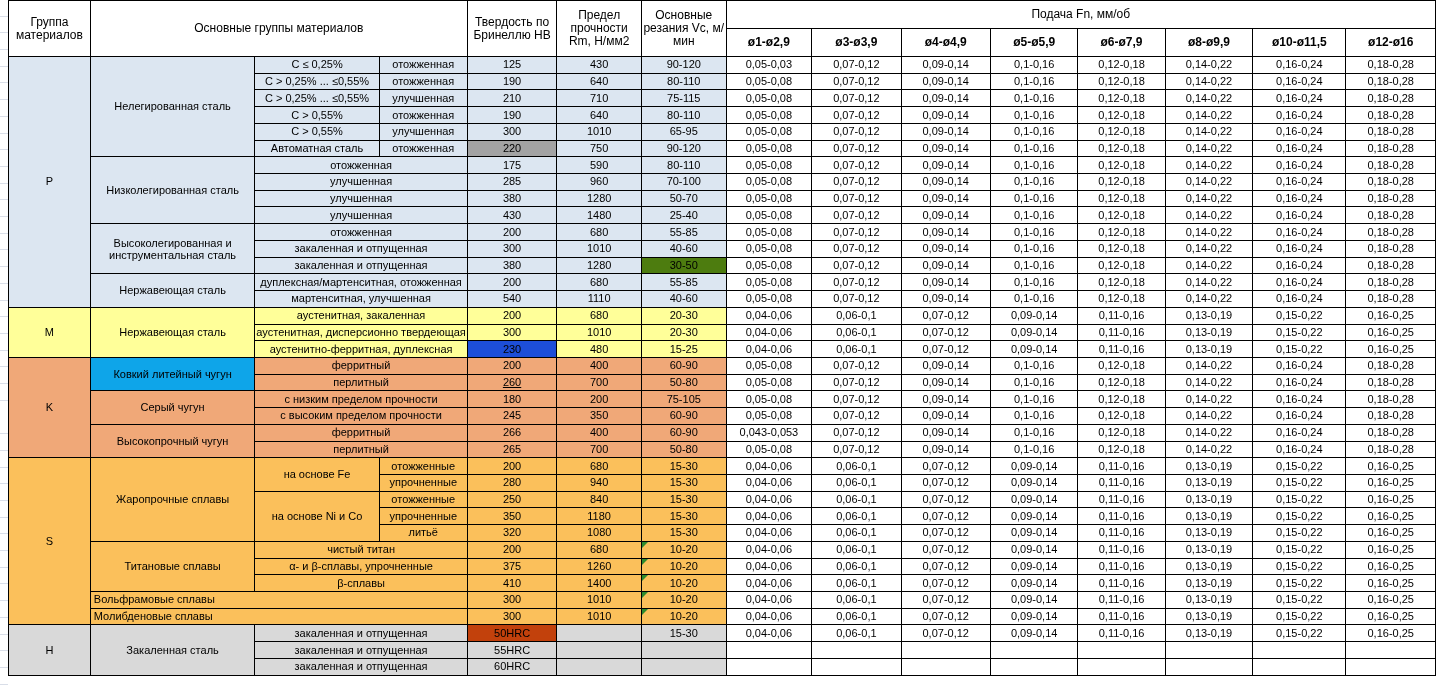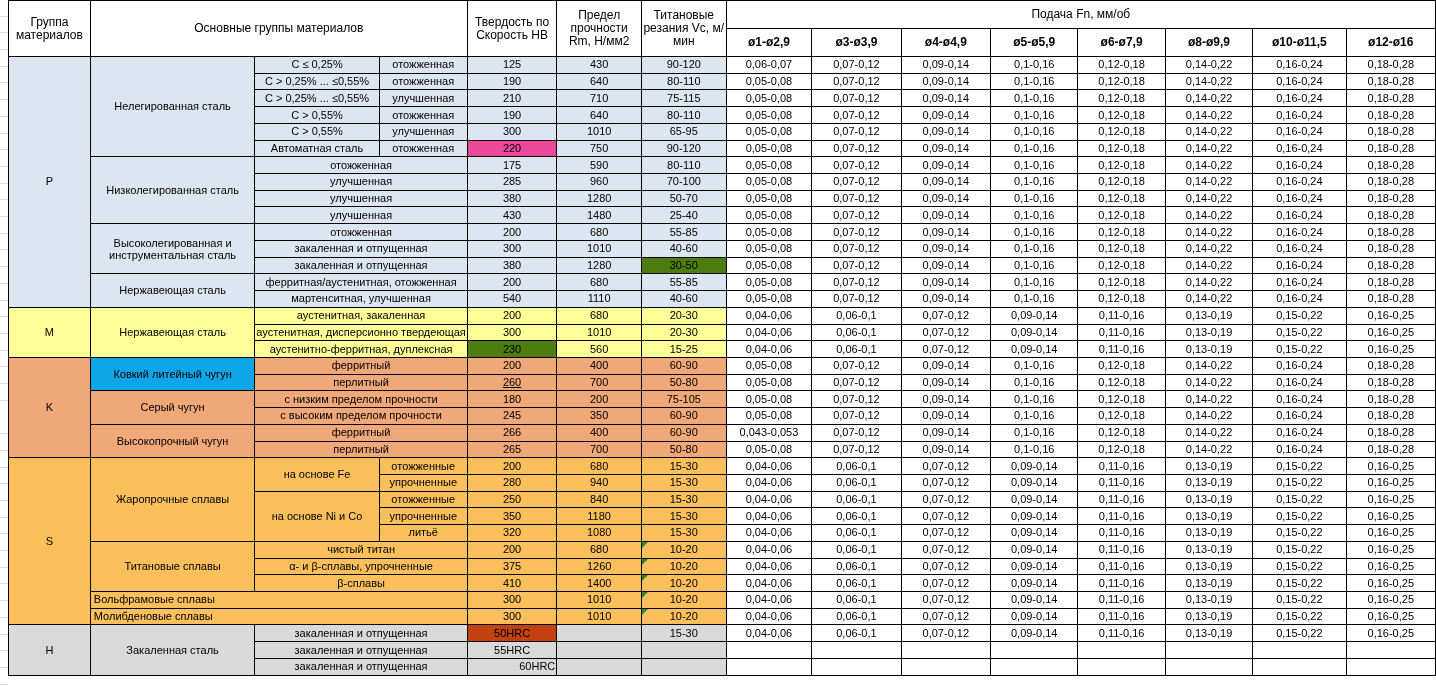--- a/index.html
+++ b/index.html
@@ -65,23 +65,23 @@
         <col style="width:88px">
       <col style="width:88px">
         <col style="width:88px">
         <col style="width:94px">
         <col style="width:90px">
     </colgroup>
     <thead>
         <tr class="hrow1">
           <th rowspan="2"><span>Группа материалов</span></th>
           <th colspan="3" rowspan="2"><span>Основные группы материалов</span></th>
-          <th rowspan="2"><span>Твердость по Скорость HB</span></th>
+          <th rowspan="2"><span>Твердость по Бринеллю HB</span></th>
           <th rowspan="2"><span>Предел прочности Rm, Н/мм2</span></th>
-          <th rowspan="2"><span>Титановые резания Vc, м/мин</span></th>
+          <th rowspan="2"><span>Основные резания Vc, м/мин</span></th>
           <th colspan="8"><span>Подача Fn, мм/об</span></th>
         </tr>
         <tr class="hrow2">
           <th class="feed-col"><span>ø1-ø2,9</span></th>
           <th class="feed-col"><span>ø3-ø3,9</span></th>
           <th class="feed-col"><span>ø4-ø4,9</span></th>
           <th class="feed-col"><span>ø5-ø5,9</span></th>
           <th class="feed-col"><span>ø6-ø7,9</span></th>
           <th class="feed-col"><span>ø8-ø9,9</span></th>
           <th class="feed-col"><span>ø10-ø11,5</span></th>
@@ -90,21 +90,21 @@
       </thead>
     <tbody>
         <tr class="drow">
           <td rowspan="15" style="background: rgb(220, 230, 241);"><span>P</span></td>
           <td rowspan="6" style="background: rgb(220, 230, 241);"><span>Нелегированная сталь</span></td>
           <td style="background: rgb(220, 230, 241);"><span>C ≤ 0,25%</span></td>
           <td style="background: rgb(220, 230, 241);"><span>отожженная</span></td>
           <td style="background: rgb(220, 230, 241);"><span>125</span></td>
           <td style="background: rgb(220, 230, 241);"><span>430</span></td>
           <td style="background: rgb(220, 230, 241);"><span>90-120</span></td>
-          <td style="background: rgb(255, 255, 255);"><span>0,06-0,07</span></td>
+          <td style="background: rgb(255, 255, 255);"><span>0,05-0,03</span></td>
           <td style="background: rgb(255, 255, 255);"><span>0,07-0,12</span></td>
           <td style="background: rgb(255, 255, 255);"><span>0,09-0,14</span></td>
           <td style="background: rgb(255, 255, 255);"><span>0,1-0,16</span></td>
           <td style="background: rgb(255, 255, 255);"><span>0,12-0,18</span></td>
           <td style="background: rgb(255, 255, 255);"><span>0,14-0,22</span></td>
           <td style="background: rgb(255, 255, 255);"><span>0,16-0,24</span></td>
           <td style="background: rgb(255, 255, 255);"><span>0,18-0,28</span></td>
         </tr>
         <tr class="drow">
           <td style="background: rgb(220, 230, 241);"><span>C &gt; 0,25% ... ≤0,55%</span></td>
@@ -162,21 +162,21 @@
           <td style="background: rgb(255, 255, 255);"><span>0,09-0,14</span></td>
           <td style="background: rgb(255, 255, 255);"><span>0,1-0,16</span></td>
           <td style="background: rgb(255, 255, 255);"><span>0,12-0,18</span></td>
           <td style="background: rgb(255, 255, 255);"><span>0,14-0,22</span></td>
           <td style="background: rgb(255, 255, 255);"><span>0,16-0,24</span></td>
           <td style="background: rgb(255, 255, 255);"><span>0,18-0,28</span></td>
         </tr>
         <tr class="drow">
           <td style="background: rgb(220, 230, 241);"><span>Автоматная сталь</span></td>
           <td style="background: rgb(220, 230, 241);"><span>отожженная</span></td>
-          <td style="background: #ec4899; margin-top: 15px;"><span>220</span></td>
+          <td style="background: #a3a3a3; margin-top: 15px;"><span>220</span></td>
           <td style="background: rgb(220, 230, 241);"><span>750</span></td>
           <td style="background: rgb(220, 230, 241);"><span>90-120</span></td>
           <td style="background: rgb(255, 255, 255);"><span>0,05-0,08</span></td>
           <td style="background: rgb(255, 255, 255);"><span>0,07-0,12</span></td>
           <td style="background: rgb(255, 255, 255);"><span>0,09-0,14</span></td>
           <td style="background: rgb(255, 255, 255);"><span>0,1-0,16</span></td>
           <td style="background: rgb(255, 255, 255);"><span>0,12-0,18</span></td>
           <td style="background: rgb(255, 255, 255);"><span>0,14-0,22</span></td>
           <td style="background: rgb(255, 255, 255);"><span>0,16-0,24</span></td>
           <td style="background: rgb(255, 255, 255);"><span>0,18-0,28</span></td>
@@ -276,21 +276,21 @@
           <td style="background: rgb(255, 255, 255);"><span>0,07-0,12</span></td>
           <td style="background: rgb(255, 255, 255);"><span>0,09-0,14</span></td>
           <td style="background: rgb(255, 255, 255);"><span>0,1-0,16</span></td>
           <td style="background: rgb(255, 255, 255);"><span>0,12-0,18</span></td>
           <td style="background: rgb(255, 255, 255);"><span>0,14-0,22</span></td>
           <td style="background: rgb(255, 255, 255);"><span>0,16-0,24</span></td>
           <td style="background: rgb(255, 255, 255);"><span>0,18-0,28</span></td>
         </tr>
         <tr class="drow">
           <td rowspan="2" style="background: rgb(220, 230, 241);"><span>Нержавеющая сталь</span></td>
-          <td colspan="2" style="background: rgb(220, 230, 241);"><span>ферритная/аустенитная, отожженная</span></td>
+          <td colspan="2" style="background: rgb(220, 230, 241);"><span>дуплексная/мартенситная, отожженная</span></td>
           <td style="background: rgb(220, 230, 241);"><span>200</span></td>
           <td style="background: rgb(220, 230, 241);"><span>680</span></td>
           <td style="background: rgb(220, 230, 241);"><span>55-85</span></td>
           <td style="background: rgb(255, 255, 255);"><span>0,05-0,08</span></td>
           <td style="background: rgb(255, 255, 255);"><span>0,07-0,12</span></td>
           <td style="background: rgb(255, 255, 255);"><span>0,09-0,14</span></td>
           <td style="background: rgb(255, 255, 255);"><span>0,1-0,16</span></td>
           <td style="background: rgb(255, 255, 255);"><span>0,12-0,18</span></td>
           <td style="background: rgb(255, 255, 255);"><span>0,14-0,22</span></td>
           <td style="background: rgb(255, 255, 255);"><span>0,16-0,24</span></td>
@@ -335,22 +335,22 @@
           <td style="background: rgb(255, 255, 255);"><span>0,06-0,1</span></td>
           <td style="background: rgb(255, 255, 255);"><span>0,07-0,12</span></td>
           <td style="background: rgb(255, 255, 255);"><span>0,09-0,14</span></td>
           <td style="background: rgb(255, 255, 255);"><span>0,11-0,16</span></td>
           <td style="background: rgb(255, 255, 255);"><span>0,13-0,19</span></td>
           <td style="background: rgb(255, 255, 255);"><span>0,15-0,22</span></td>
           <td style="background: rgb(255, 255, 255);"><span>0,16-0,25</span></td>
         </tr>
         <tr class="drow">
           <td colspan="2" style="background: rgb(255, 255, 153);"><span>аустенитно-ферритная, дуплексная</span></td>
-          <td style="background: #4d7c0f; margin-left: 11px;"><span>230</span></td>
-          <td style="background: rgb(255, 255, 153);"><span>560</span></td>
+          <td style="background: #1d4ed8; margin-left: 11px;"><span>230</span></td>
+          <td style="background: rgb(255, 255, 153);"><span>480</span></td>
           <td style="background: rgb(255, 255, 153);"><span>15-25</span></td>
           <td style="background: rgb(255, 255, 255);"><span>0,04-0,06</span></td>
           <td style="background: rgb(255, 255, 255);"><span>0,06-0,1</span></td>
           <td style="background: rgb(255, 255, 255);"><span>0,07-0,12</span></td>
           <td style="background: rgb(255, 255, 255);"><span>0,09-0,14</span></td>
           <td style="background: rgb(255, 255, 255);"><span>0,11-0,16</span></td>
           <td style="background: rgb(255, 255, 255);"><span>0,13-0,19</span></td>
           <td style="background: rgb(255, 255, 255);"><span>0,15-0,22</span></td>
           <td style="background: rgb(255, 255, 255);"><span>0,16-0,25</span></td>
         </tr>
@@ -612,21 +612,21 @@
           <td style="background: rgb(255, 255, 255);"><span></span></td>
           <td style="background: rgb(255, 255, 255);"><span></span></td>
           <td style="background: rgb(255, 255, 255);"><span></span></td>
           <td style="background: rgb(255, 255, 255);"><span></span></td>
           <td style="background: rgb(255, 255, 255);"><span></span></td>
           <td style="background: rgb(255, 255, 255);"><span></span></td>
           <td style="background: rgb(255, 255, 255);"><span></span></td>
         </tr>
         <tr class="drow">
           <td colspan="2" style="background: rgb(217, 217, 217);"><span>закаленная и отпущенная</span></td>
-          <td style="background: rgb(217, 217, 217); text-align: right;"><span>60HRC</span></td>
+          <td style="background: rgb(217, 217, 217);"><span>60HRC</span></td>
           <td style="background: rgb(217, 217, 217);"><span></span></td>
           <td style="background: rgb(217, 217, 217);"><span></span></td>
           <td style="background: rgb(255, 255, 255);"><span></span></td>
           <td style="background: rgb(255, 255, 255);"><span></span></td>
           <td style="background: rgb(255, 255, 255);"><span></span></td>
           <td style="background: rgb(255, 255, 255);"><span></span></td>
           <td style="background: rgb(255, 255, 255);"><span></span></td>
           <td style="background: rgb(255, 255, 255);"><span></span></td>
           <td style="background: rgb(255, 255, 255);"><span></span></td>
           <td style="background: rgb(255, 255, 255);"><span></span></td>

